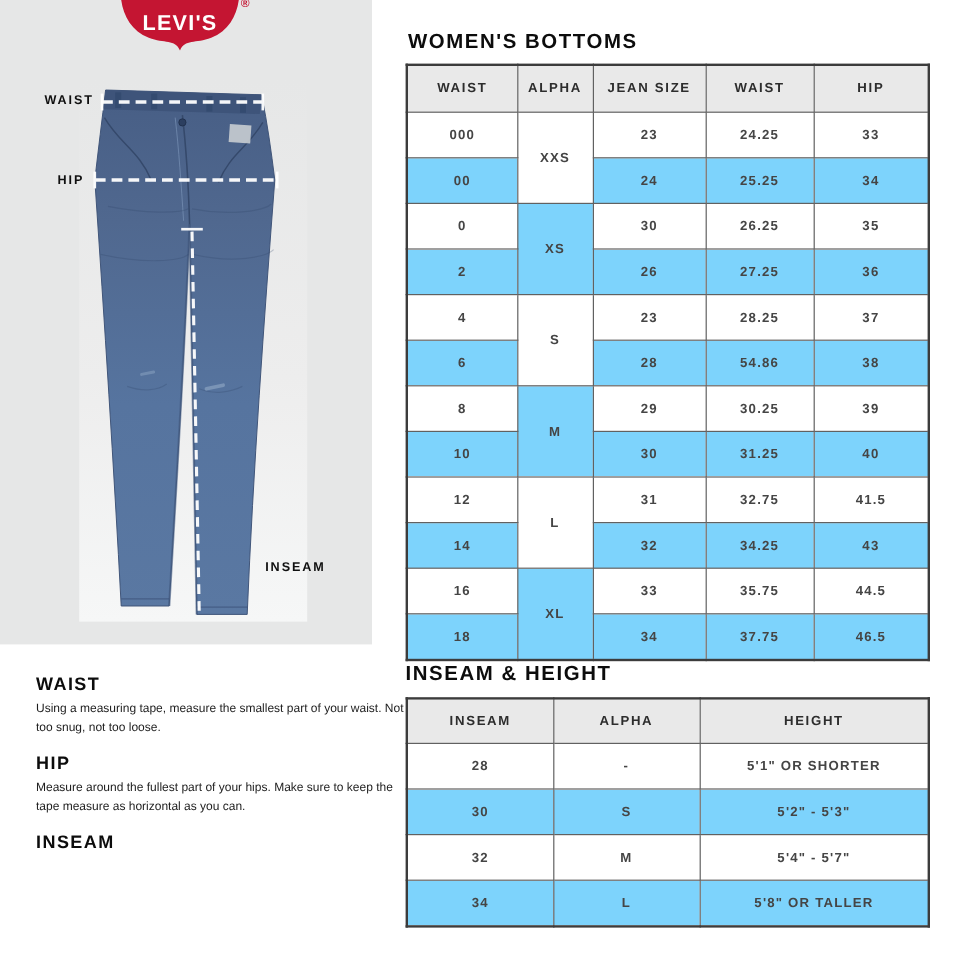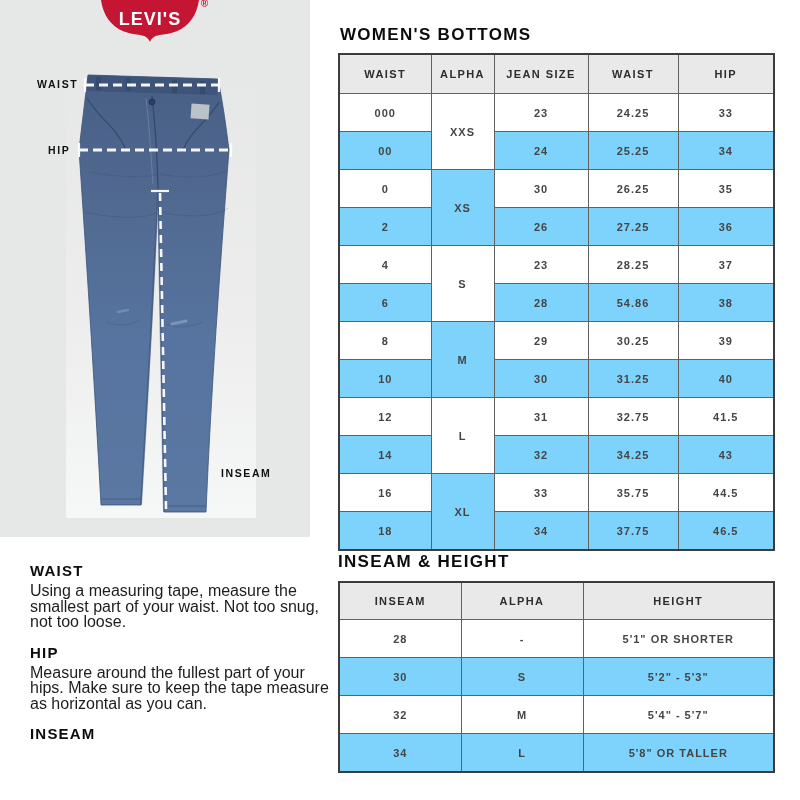--- a/index.html
+++ b/index.html
@@ -32,21 +32,21 @@
   .bottoms-table{left:338px;top:53px;width:435px;}
   .bottoms-table th{height:36px;}
   .bottoms-table td{height:35px;}
   .inseam-table{left:338px;top:581px;width:435px;}
   .inseam-table th{height:34px;}
   .inseam-table td{height:35px;}
 
   
   .guide{position:absolute;left:30px;top:562px;width:310px;}
   .guide h3{margin:0 0 4px 0;font-size:15px;font-weight:800;letter-spacing:1.2px;color:#0c0c0c;}
-  .guide p{margin:0 0 14px 0;font-size:16px;line-height:15.5px;color:#1d1d1d;}
+  .guide p{margin:0 0 14px 0;font-size:10px;line-height:15.5px;color:#1d1d1d;}
 </style>
 </head>
 <body>
 
 <div class="page">
 
   <section class="photo-panel">
 
     <div class="logo-wrap">
       <svg width="104" height="50" viewBox="0 0 104 50">

